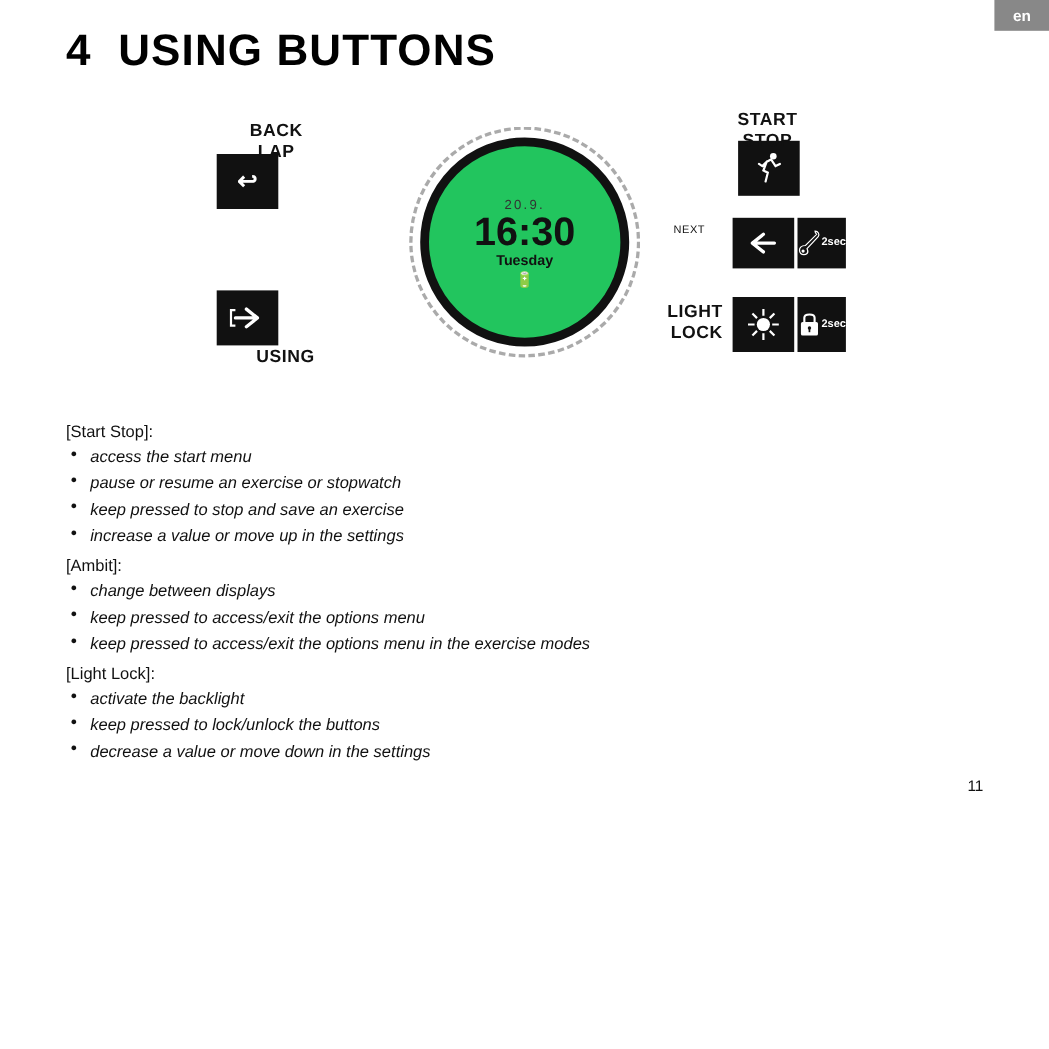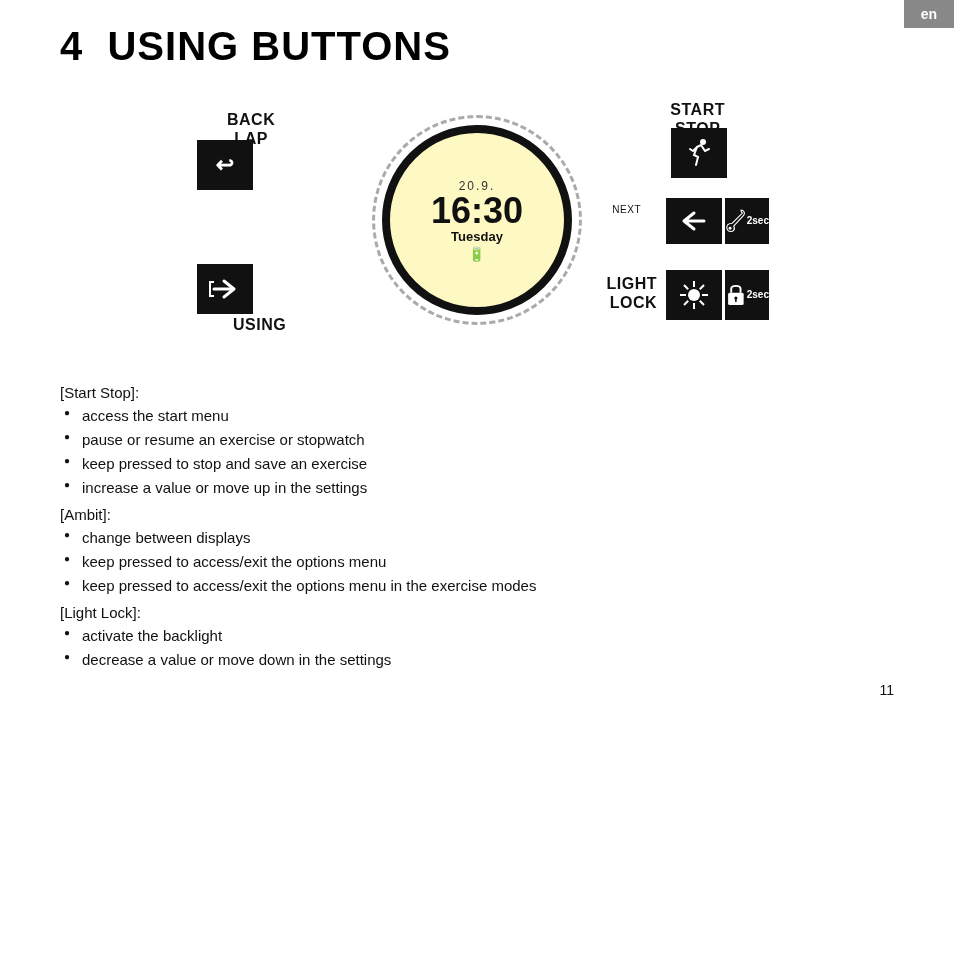--- a/index.html
+++ b/index.html
@@ -55,21 +55,21 @@
     
     .watch-circle {
       position: absolute;
       left: 50%;
       top: 50%;
       transform: translate(-50%, -50%);
       width: 190px;
       height: 190px;
       border-radius: 50%;
       border: 8px solid #111;
-      background: #fef9c3;
+      background: #22c55e;
       display: flex;
       flex-direction: column;
       align-items: center;
       justify-content: center;
       z-index: 2;
     }
 
     .watch-lugs-top {
       position: absolute;
       left: 50%;
@@ -263,20 +263,21 @@
       padding: 0;
     }
 
     .bullet-list li {
       font-size: 15px;
       color: #111;
       padding-left: 22px;
       position: relative;
       margin-bottom: 3px;
       line-height: 1.4;
+      font-style: italic;
     }
 
     .bullet-list li::before {
       content: '●';
       position: absolute;
       left: 4px;
       top: 0;
       font-size: 10px;
       color: #111;
       line-height: 1.6;
@@ -409,20 +410,21 @@
     <p class="section-header">[Ambit]:</p>
     <ul class="bullet-list">
       <li>change between displays</li>
       <li>keep pressed to access/exit the options menu</li>
       <li>keep pressed to access/exit the options menu in the exercise modes</li>
     </ul>
 
     <p class="section-header">[Light Lock]:</p>
     <ul class="bullet-list">
       <li>activate the backlight</li>
+      <li>keep pressed to lock/unlock the buttons</li>
       <li>decrease a value or move down in the settings</li>
     </ul>
 
   </div>
 
   <div class="page-number">11</div>
 
 </div>
 
 </body></html>

